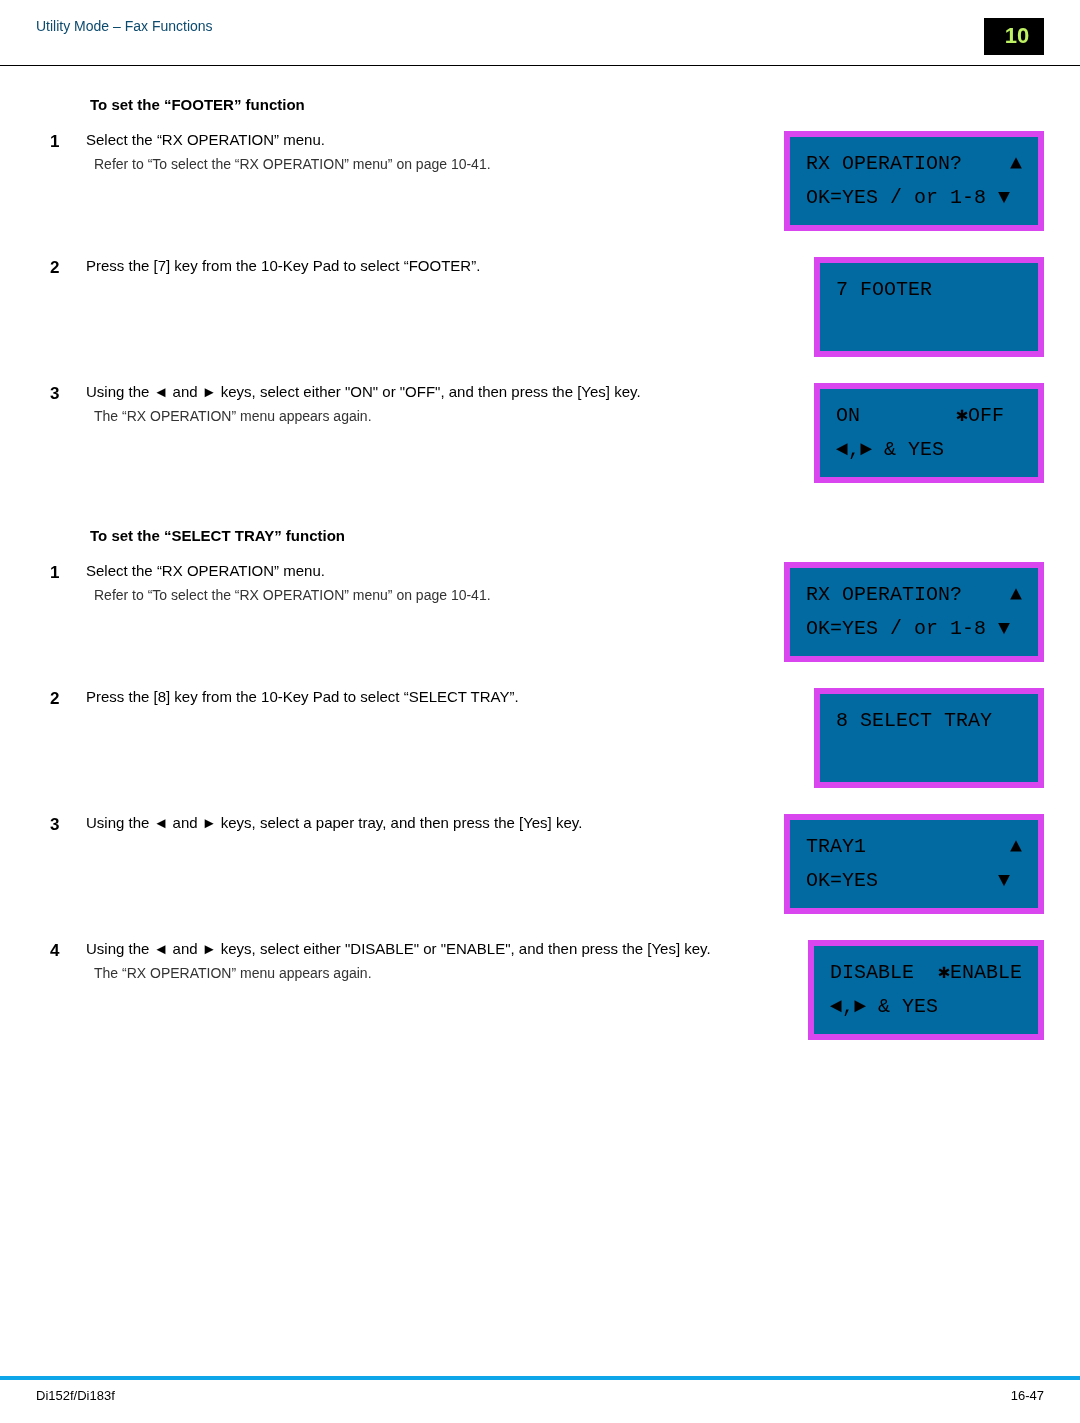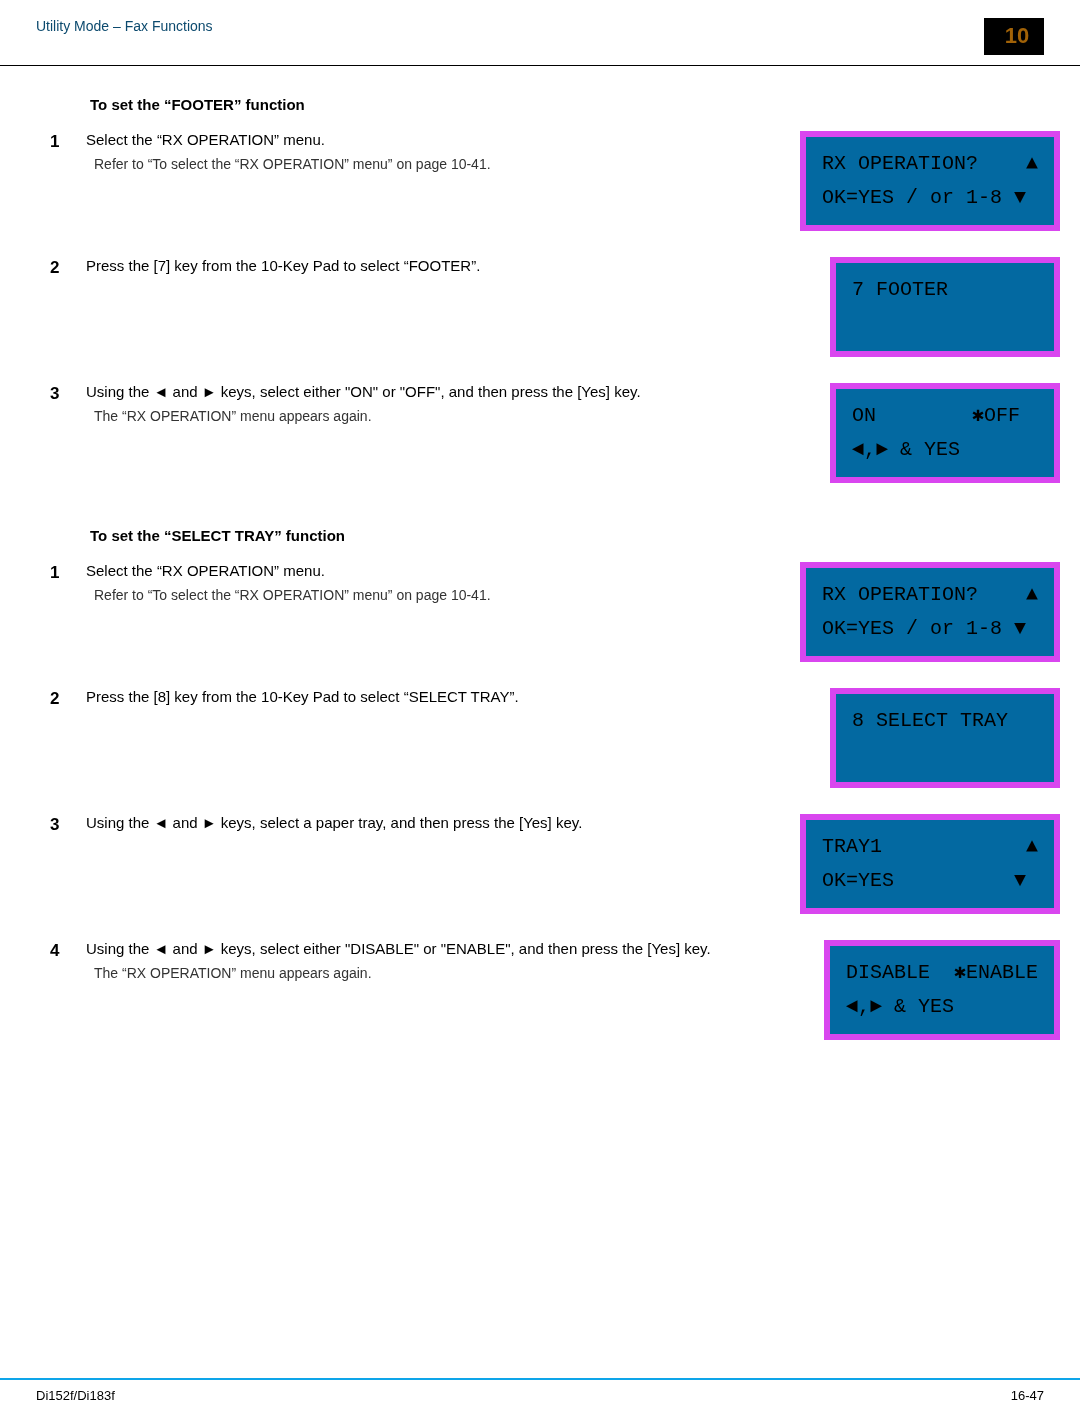--- a/index.html
+++ b/index.html
@@ -30,32 +30,32 @@
       border-bottom: 1px solid #000;
     }
 
     .header-title {
       font-size: 14px;
       color: #0c4a6e;
     }
 
     .chapter-badge {
       background: #000;
-      color: #a16207;
+      color: #bef264;
       font-size: 22px;
       font-weight: bold;
       padding: 4px 4px 4px 10px;
       min-width: 60px;
       text-align: center;
       line-height: 1.3;
     }
 
     
     .main-content {
-      padding: 30px 20px 30px 50px;
+      padding: 30px 36px 30px 50px;
     }
 
     
     .section-heading {
       font-weight: bold;
       font-size: 15px;
       margin-bottom: 18px;
       margin-left: 40px;
     }
 
@@ -130,21 +130,21 @@
     
     .page-footer {
       position: absolute;
       bottom: 20px;
       left: 0;
       right: 0;
       display: flex;
       justify-content: space-between;
       padding: 0 36px;
       font-size: 13px;
-      border-top: 2px solid #0ea5e9;
+      border-top: 4px solid #0ea5e9;
       padding-top: 8px;
     }
 
     
     .section-separator {
       height: 18px;
     }
   </style>
 </head>
 <body>

